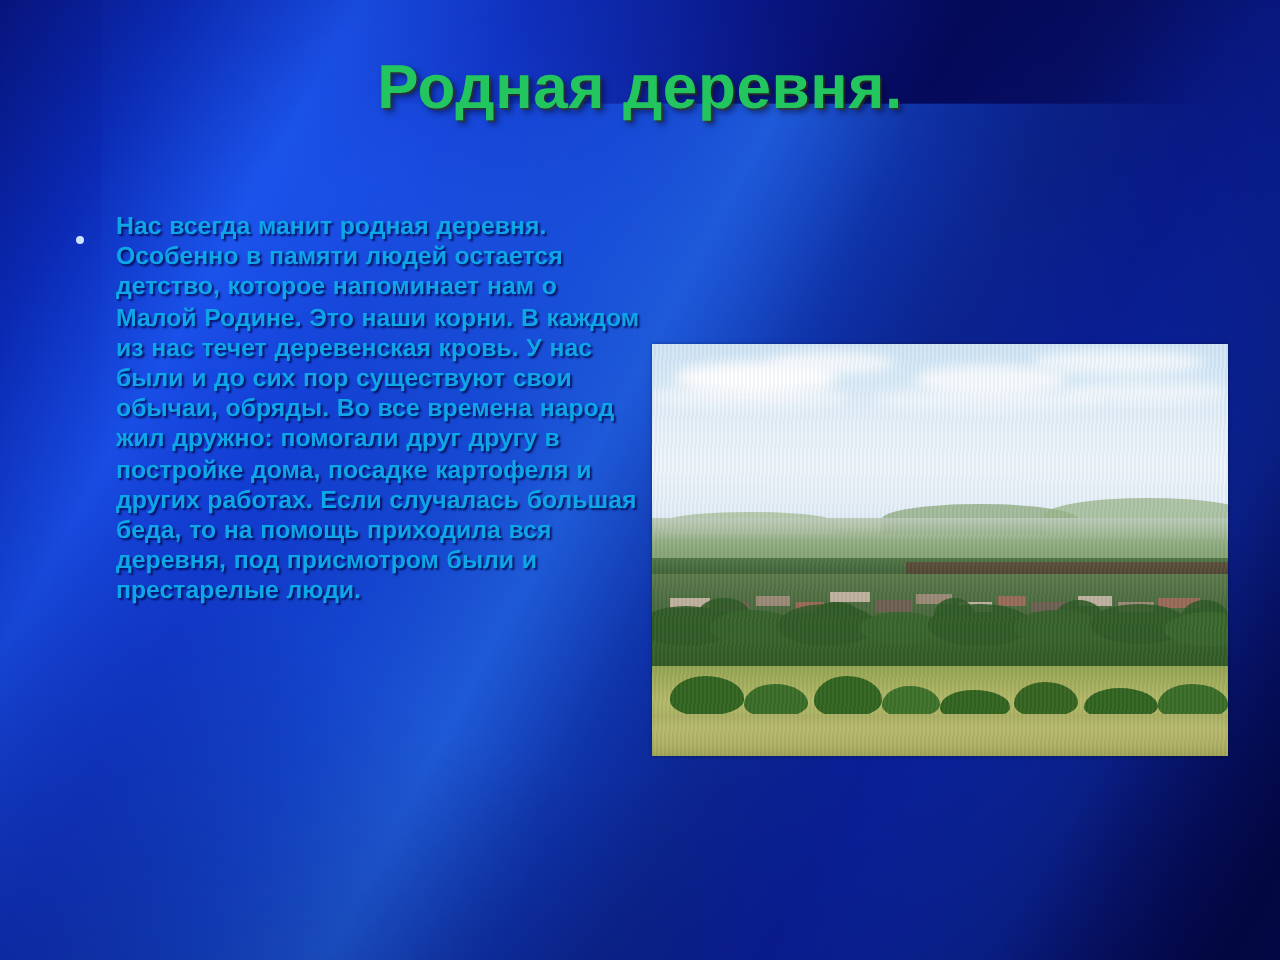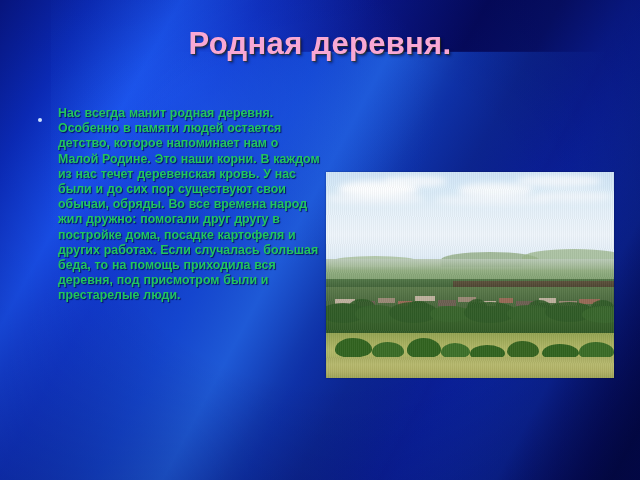--- a/index.html
+++ b/index.html
@@ -109,21 +109,21 @@
   
   #title {
     position: absolute;
     left: 0;
     top: 26px;
     width: 640px;
     text-align: center;
     font-size: 31px;
     font-weight: bold;
     letter-spacing: 0.3px;
-    color: #f9a8d4;
+    color: #22c55e;
     text-shadow:
       1px 1px 0 rgba(60,60,0,0.55),
       2px 2px 3px rgba(0,0,40,0.55);
     white-space: nowrap;
   }
 
   
   #body-text {
     position: absolute;
     left: 34px;
@@ -151,21 +151,21 @@
     width: 4px;
     height: 4px;
     background: #cfe2ff;
     border-radius: 50%;
   }
   .bullet-text {
     flex: 1 1 auto;
     font-size: 12.4px;
     line-height: 15.2px;
     font-weight: bold;
-    color: #22c55e;
+    color: #0ea5e9;
     text-shadow: 1px 1px 1px rgba(0,0,60,0.75);
     text-align: left;
     word-spacing: 0.4px;
   }
 
   
   #photo {
     position: absolute;
     left: 326px;
     top: 172px;

